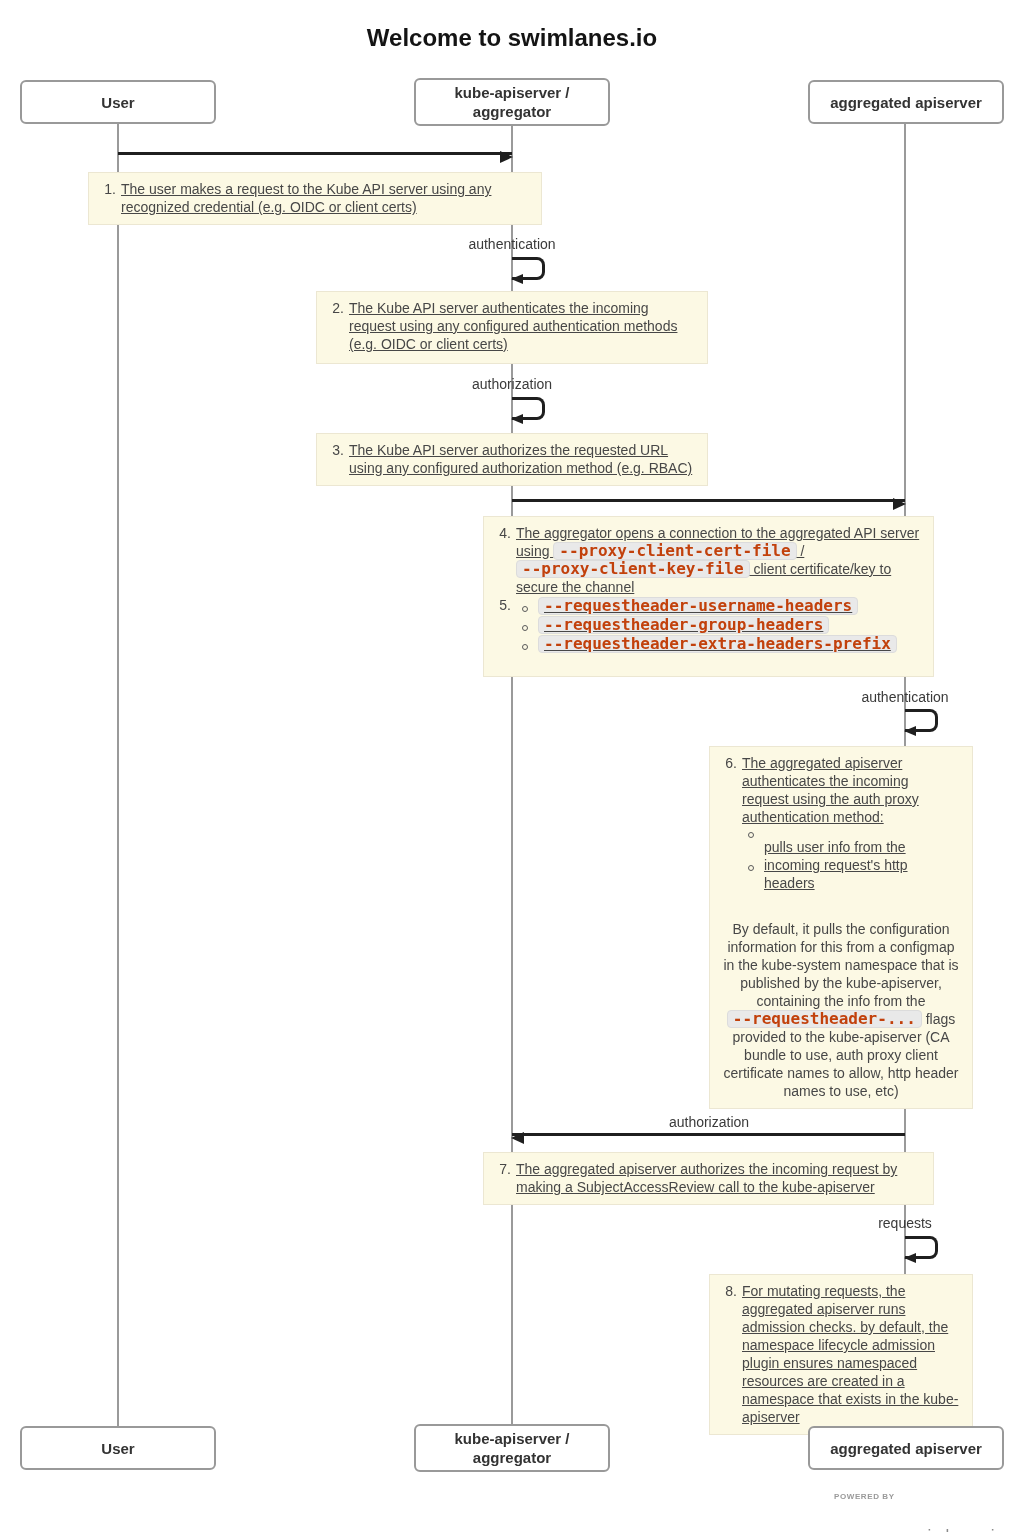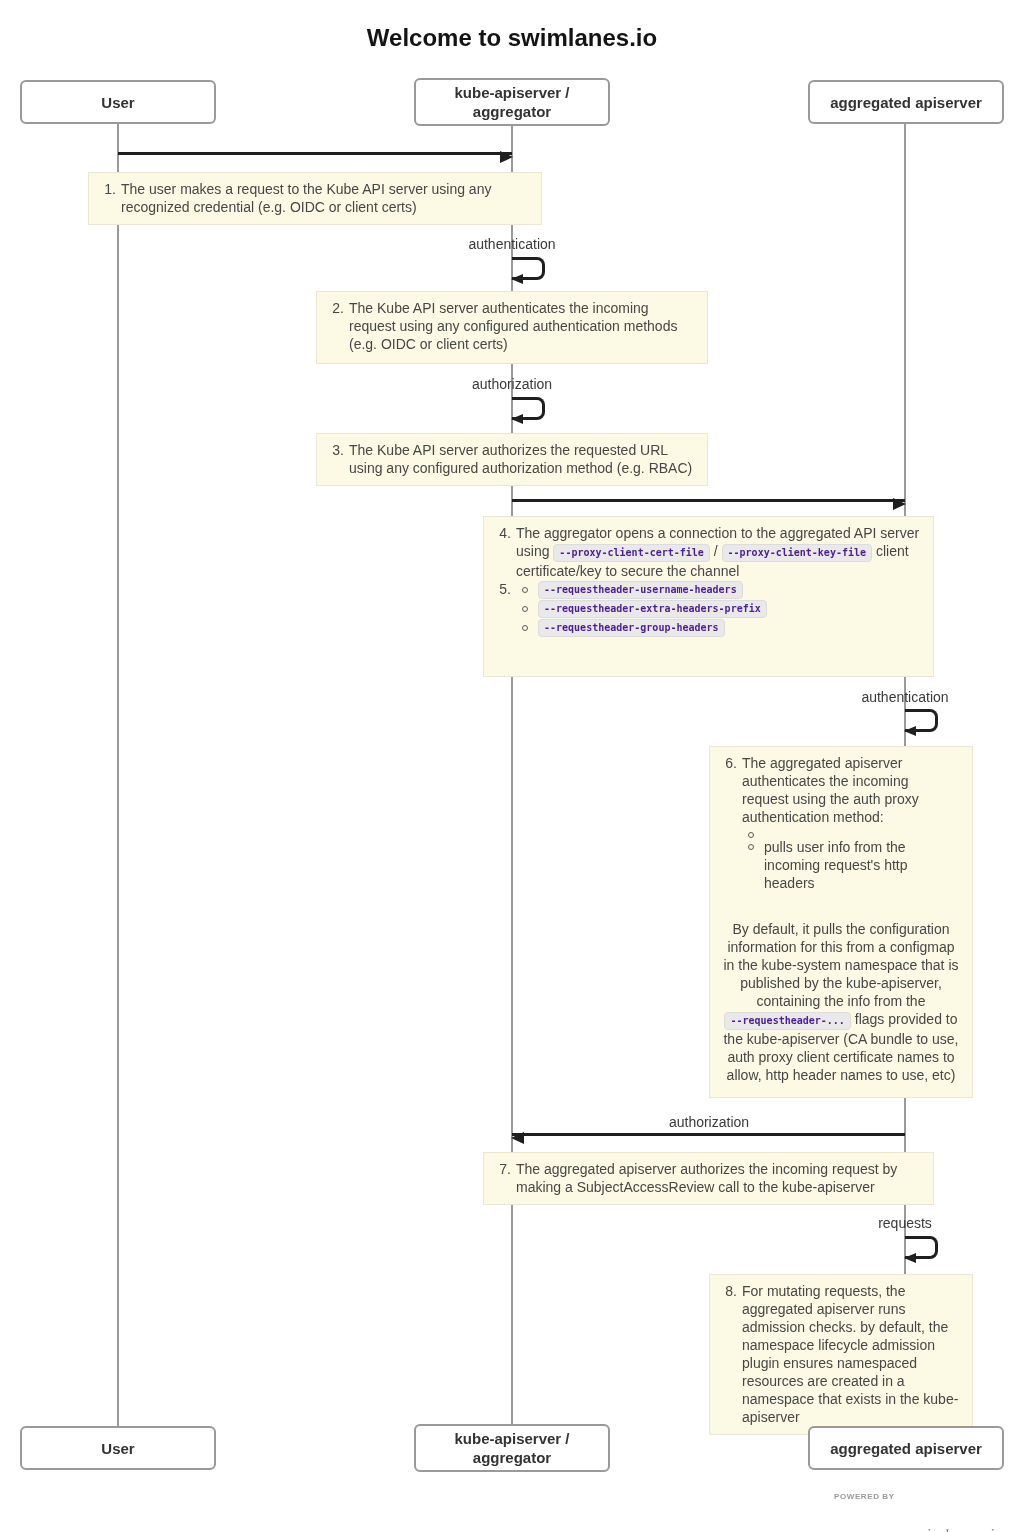--- a/index.html
+++ b/index.html
@@ -35,27 +35,27 @@
   .loop .lhead{position:absolute;left:-1px;bottom:-4px;width:0;height:0;
                border-top:5.5px solid transparent;border-bottom:5.5px solid transparent;
                border-right:12px solid var(--arrow);}
 
   .msg-label{position:absolute;transform:translateX(-50%);font-size:14px;color:#3a3a3a;white-space:nowrap;}
 
   .note{position:absolute;background:var(--note-bg);border:1px solid var(--note-border);
         color:var(--note-text);font-size:14px;line-height:18px;padding:7px 13px 8px 13px;}
   .oli{display:flex;align-items:flex-start;}
   .oli .num{flex:none;width:14px;text-align:right;margin-right:5px;}
-  .oli .obody{flex:1;min-width:0;}
-  .bli{display:flex;align-items:flex-start;}
+  .oli .obody{flex:1;min-width:0;text-decoration:underline;}
+  .bli{display:flex;align-items:center;}
   .bli .dot{flex:none;width:6px;height:6px;border:1.5px solid #5a5a5a;border-radius:50%;
             margin:6px 10px 0 6px;}
-  .chip{font-family:"DejaVu Sans Mono",monospace;font-weight:700;font-size:10px;
+  .chip{font-family:"DejaVu Sans Mono",monospace;font-weight:700;font-size:16px;
         background:var(--chip-bg);border:1px solid #dcdcdc;border-radius:4px;
-        padding:0 5px;color:#4c1d95;white-space:nowrap;line-height:16px;display:inline-block;}
+        padding:0 5px;color:#c2410c;white-space:nowrap;line-height:16px;display:inline-block;}
   .para{margin-top:28px;text-align:center;}
   .bli.chiprow{margin:1px 0;}
 
   .footer{position:absolute;right:20px;top:1492px;display:flex;align-items:flex-start;gap:12px;}
   .powered{font-size:8px;font-weight:700;letter-spacing:.6px;color:#9a9a9a;}
   .brand{font-size:17px;color:#8a8a8a;text-decoration:none;margin-top:34px;}
 </style>
 </head>
 <body>
 
@@ -122,25 +122,25 @@
     </div>
     <div class="oli">
       <span class="num">5.</span>
       <div class="obody">
         <div class="bli chiprow">
           <span class="dot"></span>
           <code class="chip">--requestheader-username-headers</code>
         </div>
         <div class="bli chiprow">
           <span class="dot"></span>
+          <code class="chip">--requestheader-group-headers</code>
+        </div>
+        <div class="bli chiprow">
+          <span class="dot"></span>
           <code class="chip">--requestheader-extra-headers-prefix</code>
-        </div>
-        <div class="bli chiprow">
-          <span class="dot"></span>
-          <code class="chip">--requestheader-group-headers</code>
         </div>
       </div>
     </div>
   </div>
 
   <div class="msg-label" style="left:905px;top:689px;">authentication</div>
   <div class="loop" style="left:905px;top:709px;">
     <span class="lbody"></span>
     <span class="lhead"></span>
   </div>

